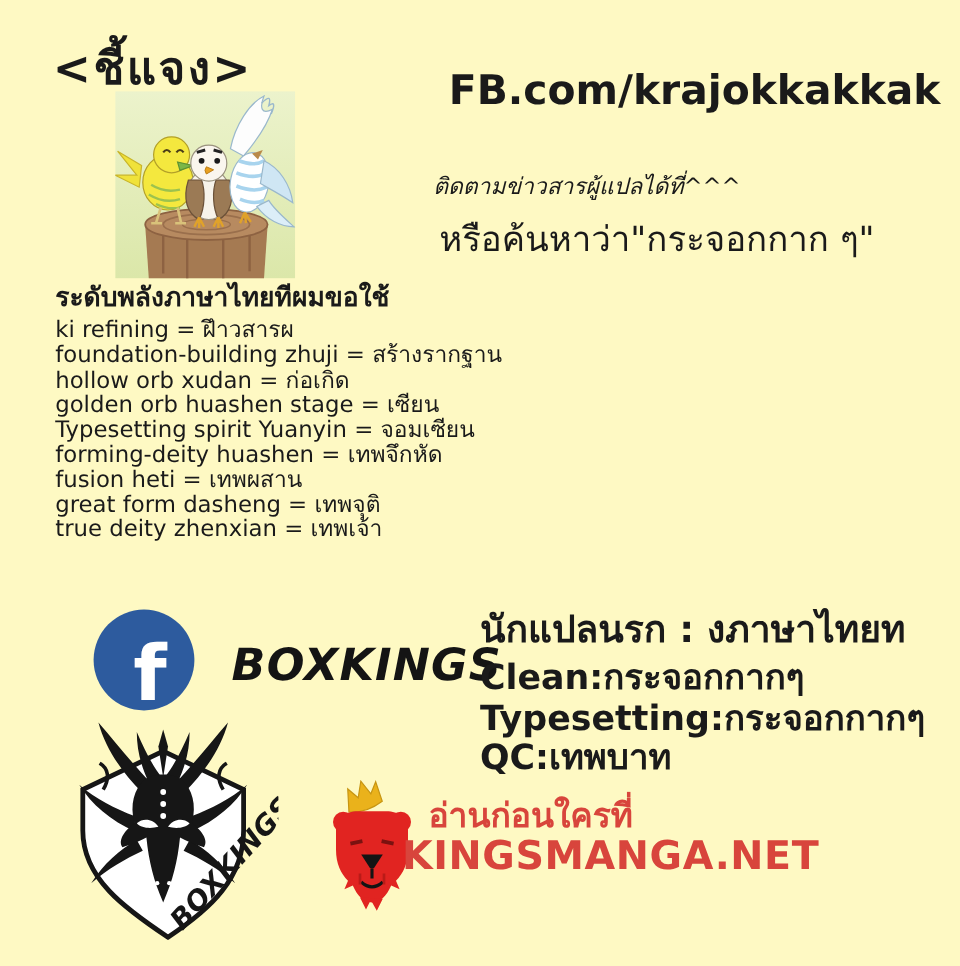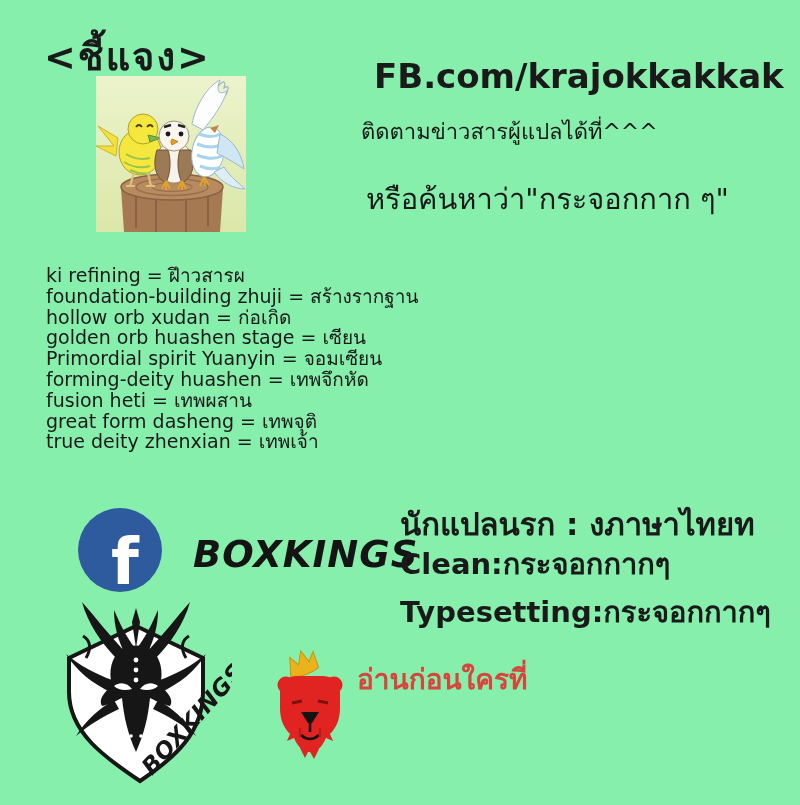--- a/index.html
+++ b/index.html
@@ -1,45 +1,45 @@
 <!DOCTYPE html>
 <html><head>
 <meta charset="utf-8">
 <style>
   * { margin:0; padding:0; box-sizing:border-box; }
   html,body { background:#ffffff; }
   .canvas {
-    position:relative; width:800px; height:805px; background:#86efac;
+    position:relative; width:800px; height:805px; background:#fef9c3;
     font-family:"DejaVu Sans", "Liberation Sans", sans-serif;
     color:#1a1a1a; overflow:hidden;
   }
   .abs { position:absolute; }
 
   .page-title { left:44px; top:26px; font-size:38px; font-weight:700; letter-spacing:2px; }
 
   .birds { left:96px; top:76px; width:150px; height:156px; }
 
   .fb-handle { left:374px; top:56px; font-size:34px; font-weight:600; }
-  .follow-1 { left:361px; top:114px; font-size:22px; font-weight:500; }
+  .follow-1 { left:361px; top:140px; font-size:19px; font-weight:500;font-style:italic; }
   .follow-2 { left:366px; top:176px; font-size:29px; font-weight:500; }
 
   .glossary-heading { left:46px; top:230px; font-size:22px; font-weight:700; }
   .glossary { left:46px; top:265px; font-size:19px; line-height:20.8px; font-weight:500; }
 
   .fb-circle {
     left:78px; top:508px; width:84px; height:84px; border-radius:50%;
     background:#2d5b9e; display:flex; align-items:flex-end; justify-content:center;
   }
   .fb-f { color:#ffffff; font-size:64px; font-weight:700; line-height:0.92; transform:translateX(5px); }
 
   .boxkings-wordmark { left:193px; top:533px; font-size:37px; font-weight:800; font-style:italic; letter-spacing:1px; color:#141414; }
 
   .credit-translator { left:400px; top:499px; font-size:31px; font-weight:700; }
   .credit-clean      { left:400px; top:541px; font-size:29px; font-weight:600; }
-  .credit-typeset    { left:400px; top:575px; font-size:29px; font-weight:600;margin-top:14px; }
+  .credit-typeset    { left:400px; top:575px; font-size:29px; font-weight:600; }
   .credit-qc         { left:400px; top:608px; font-size:29px; font-weight:600; }
 
   .dragon { left:56px; top:596px; width:176px; height:210px; }
   .bear   { left:272px; top:648px; width:80px; height:112px; }
 
   .km-tagline { left:357px; top:657px; font-size:28px; font-weight:700; color:#d8453c; }
   .km-site    { left:335px; top:693px; font-size:33px; font-weight:800; color:#d8453c; letter-spacing:0.5px; }
 </style>
 </head>
 <body>
@@ -89,40 +89,42 @@
     <path d="M124,58 C137,64 146,78 148,93 C138,86 128,81 121,77 Z" fill="#cfe6f4" stroke="#9ab8cc" stroke-width="1"></path>
     <path d="M118,96 C126,107 138,113 149,113 C139,104 132,98 128,91 Z" fill="#dceef8" stroke="#9ab8cc" stroke-width="1"></path>
     <path d="M114,52 l9,-3 l-4,8 Z" fill="#b98a4a"></path>
     <path d="M108,101 l-4,9 M108,101 l1,9 M108,101 l5,8" stroke="#e0a22a" stroke-width="2" fill="none"></path>
   </svg>
 
   <div class="abs fb-handle">FB.com/krajokkakkak</div>
   <div class="abs follow-1">ติดตามข่าวสารผู้แปลได้ที่^^^</div>
   <div class="abs follow-2">หรือค้นหาว่า"กระจอกกาก ๆ"</div>
 
+  <div class="abs glossary-heading">ระดับพลังภาษาไทยทีผมขอใช้</div>
   <div class="abs glossary">
     <div>ki refining = ฝึาวสารผ</div>
     <div>foundation-building zhuji = สร้างรากฐาน</div>
     <div>hollow orb xudan = ก่อเกิด</div>
     <div>golden orb huashen stage = เซียน</div>
-    <div>Primordial spirit Yuanyin = จอมเซียน</div>
+    <div>Typesetting spirit Yuanyin = จอมเซียน</div>
     <div>forming-deity huashen = เทพจึกหัด</div>
     <div>fusion heti = เทพผสาน</div>
     <div>great form dasheng = เทพจุติ</div>
     <div>true deity zhenxian = เทพเจ้า</div>
   </div>
 
   <div class="abs fb-circle">
     <span class="fb-f">f</span>
   </div>
   <div class="abs boxkings-wordmark">BOXKINGS</div>
 
   <div class="abs credit-translator">นักแปลนรก : งภาษาไทยท</div>
   <div class="abs credit-clean">Clean:กระจอกกากๆ</div>
   <div class="abs credit-typeset">Typesetting:กระจอกกากๆ</div>
+  <div class="abs credit-qc">QC:เทพบาท</div>
 
   <svg class="abs dragon" viewBox="0 0 176 210" aria-hidden="true">
     <path d="M80,30 L147,62 L147,96 C147,136 120,161 84,185 C48,161 13,136 13,96 L13,62 Z" fill="#ffffff" stroke="#161616" stroke-width="4"></path>
     <path d="M30,62 C36,52 34,44 27,40 M130,62 C124,52 126,44 133,40" fill="none" stroke="#161616" stroke-width="3"></path>
     <g fill="#161616">
       <path d="M62,64 C46,48 32,28 26,6 C40,22 54,40 70,57 Z"></path>
       <path d="M98,64 C114,48 128,28 134,6 C120,22 106,40 90,57 Z"></path>
       <path d="M69,58 C62,44 58,30 58,14 C65,30 71,42 79,52 Z"></path>
       <path d="M91,58 C98,44 102,30 102,14 C95,30 89,42 81,52 Z"></path>
       <path d="M80,52 L76,26 L80,12 L84,26 Z"></path>
@@ -156,14 +158,15 @@
       <path d="M8,44 C8,33 16,28 26,28 L50,28 C60,28 68,33 68,44 L68,60 C68,72 64,80 58,86 L61,93 L54,90 C50,99 45,104 38,104 C31,104 26,99 22,90 L15,93 L18,86 C12,80 8,72 8,60 Z" fill="#e12421"></path>
       <path d="M28,100 l5,10 l4,-8 l5,9 l5,-10 Z" fill="#e12421"></path>
       <path d="M20,55 l10,-2 M46,53 l10,2" stroke="#7a1210" stroke-width="3.2" fill="none"></path>
       <path d="M29,64 L47,64 L40,75 Q38,77 36,75 Z" fill="#141414"></path>
       <path d="M38,76 L38,84 M29,87 Q38,95 47,87" stroke="#141414" stroke-width="2.6" fill="none"></path>
       <path d="M28,80 v9 M48,80 v9" stroke="#b91b18" stroke-width="2.2" fill="none"></path>
     </g>
   </svg>
 
   <div class="abs km-tagline">อ่านก่อนใครที่</div>
+  <div class="abs km-site">KINGSMANGA.NET</div>
 
 </div>
 
 </body></html>

